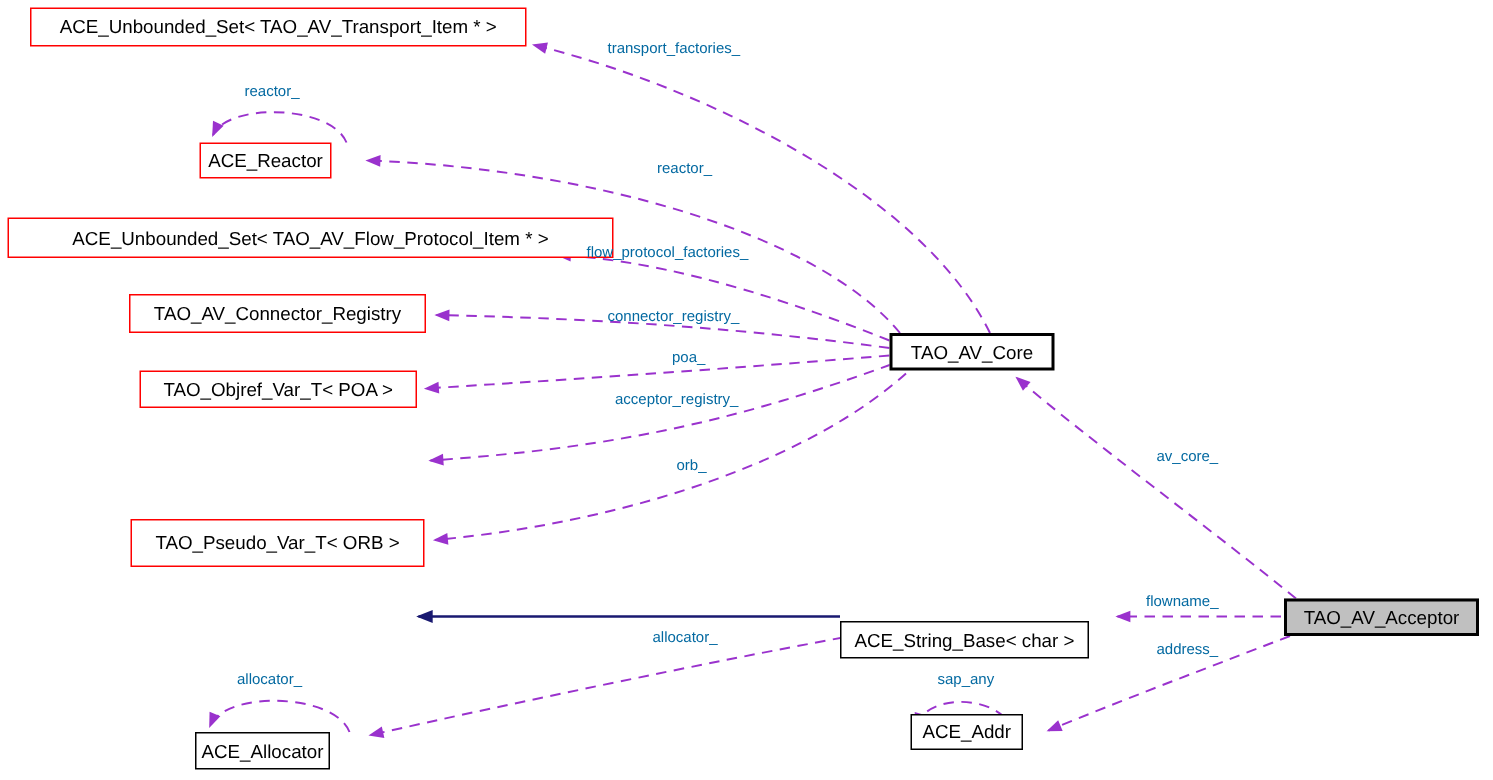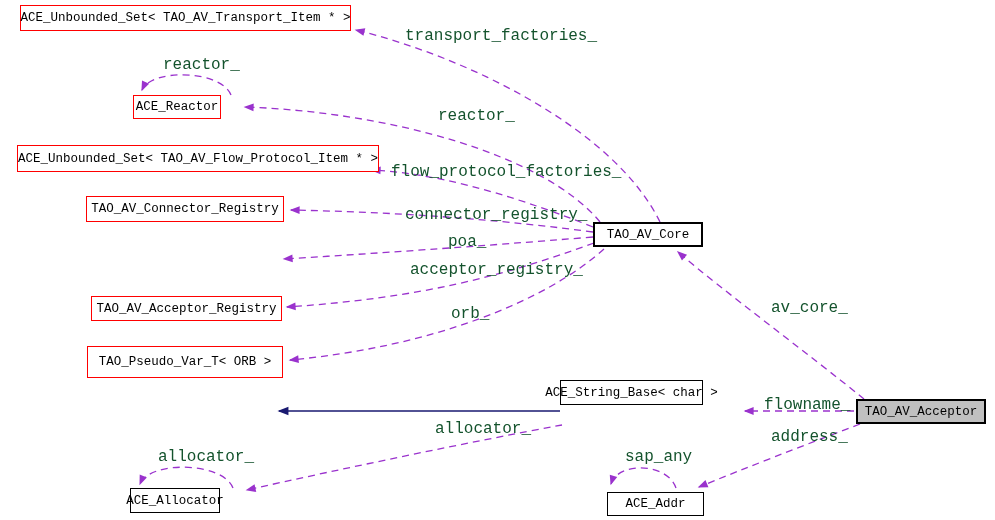--- a/index.html
+++ b/index.html
@@ -1,42 +1,42 @@
 <!DOCTYPE html>
 <html><head>
 <meta charset="utf-8">
 <style>
   html,body{margin:0;padding:0;background:#ffffff;}
   .canvas{
     position:relative;
     width:995px;height:520px;
     background:#ffffff;
-    font-family:Liberation Mono, monospace;
+    font-family:Liberation Sans, sans-serif;
     overflow:hidden;
   }
   .edges{position:absolute;left:0;top:0;width:995px;height:520px;}
   .node{
     position:absolute;
     box-sizing:border-box;
     background:#ffffff;
     border:1.5px solid #000000;
     color:#000000;
     font-size:12.5px;
     text-align:center;
     display:flex;align-items:center;justify-content:center;
     white-space:nowrap;
     cursor:pointer;
   }
   .node.red{border-color:#ff0000;}
   .node.core{border-width:2px;}
   .node.focus{background:#c0c0c0;border-width:2px;cursor:default;text-align:center;}
   .elabel{
     position:absolute;
-    color:#14532d;
-    font-size:16px;
+    color:#0369a1;
+    font-size:10px;
     white-space:nowrap;
     pointer-events:none;
     text-align:right;
   }
   .dashed{stroke:#9a32cd;stroke-width:1.3;fill:none;stroke-dasharray:7 5;}
   .solid{stroke:#191970;stroke-width:1.6;fill:none;}
 </style>
 </head>
 <body>
 
@@ -65,28 +65,28 @@
     <path class="dashed" d="M 562 425 C 470 442 345 468 247 490" marker-end="url(#arrowP)"></path>
     <path class="solid" d="M 560 411 L 279 411" marker-end="url(#arrowB)"></path>
 
     <path class="dashed" d="M 231 95 C 221 70 152 68 142 90" marker-end="url(#arrowP)"></path>
     <path class="dashed" d="M 233 488 C 223 462 150 460 140 484" marker-end="url(#arrowP)"></path>
     <path class="dashed" d="M 676 488 C 668 463 618 461 611 484" marker-end="url(#arrowP)"></path>
   </svg>
 
   <div class="node red" style="left:20px;top:5px;width:331px;height:26px">ACE_Unbounded_Set&lt; TAO_AV_Transport_Item * &gt;</div>
   <div class="node red" style="left:133px;top:95px;width:88px;height:24px">ACE_Reactor</div>
-  <div class="node red" style="left:17px;top:145px;width:362px;height:27px">ACE_Unbounded_Set&lt; TAO_AV_Flow_Protocol_Item * &gt;</div>
+  <div class="node red" style="left:5px;top:145px;width:404px;height:27px">ACE_Unbounded_Set&lt; TAO_AV_Flow_Protocol_Item * &gt;</div>
   <div class="node red" style="left:86px;top:196px;width:198px;height:26px">TAO_AV_Connector_Registry</div>
-  <div class="node red" style="left:91px;top:296px;width:191px;height:25px">TAO_AV_Acceptor_Registry</div>
+  <div class="node red" style="left:93px;top:247px;width:185px;height:25px">TAO_Objref_Var_T&lt; POA &gt;</div>
   <div class="node red" style="left:87px;top:346px;width:196px;height:32px">TAO_Pseudo_Var_T&lt; ORB &gt;</div>
   <div class="node" style="left:130px;top:488px;width:90px;height:25px">ACE_Allocator</div>
   <div class="node core" style="left:593px;top:222px;width:110px;height:25px">TAO_AV_Core</div>
-  <div class="node" style="left:560px;top:380px;width:143px;height:25px">ACE_String_Base&lt; char &gt;</div>
-  <div class="node" style="left:607px;top:492px;width:97px;height:24px">ACE_Addr</div>
+  <div class="node" style="left:560px;top:414px;width:166px;height:25px">ACE_String_Base&lt; char &gt;</div>
+  <div class="node" style="left:607px;top:476px;width:75px;height:24px">ACE_Addr</div>
   <div class="node focus" style="left:856px;top:399px;width:130px;height:25px">TAO_AV_Acceptor</div>
 
   <div class="elabel" style="left:405px;top:27px">transport_factories_</div>
   <div class="elabel" style="left:163px;top:56px">reactor_</div>
   <div class="elabel" style="left:438px;top:107px">reactor_</div>
   <div class="elabel" style="left:391px;top:163px">flow_protocol_factories_</div>
   <div class="elabel" style="left:405px;top:206px">connector_registry_</div>
   <div class="elabel" style="left:448px;top:233px">poa_</div>
   <div class="elabel" style="left:410px;top:261px">acceptor_registry_</div>
   <div class="elabel" style="left:451px;top:305px">orb_</div>

